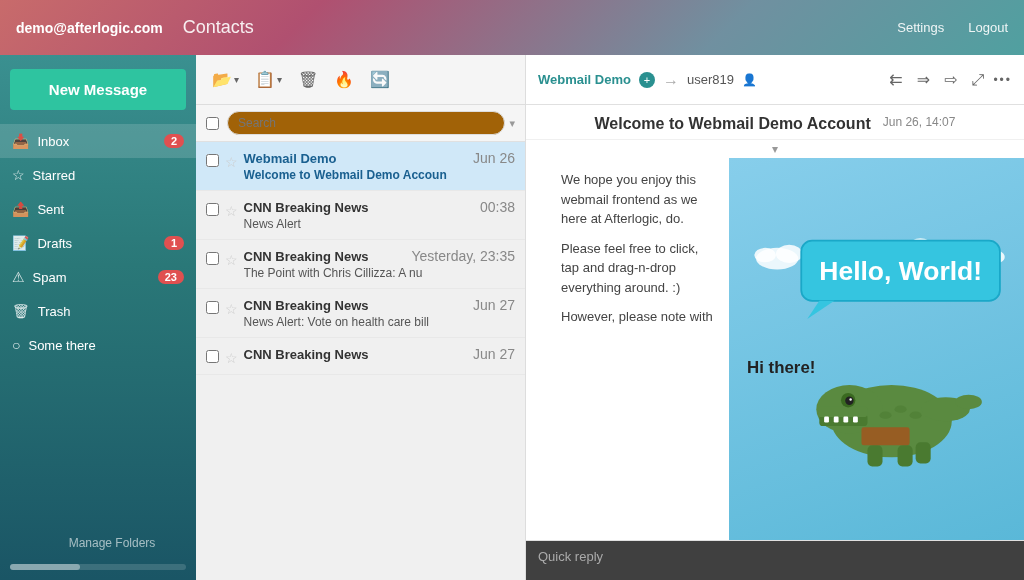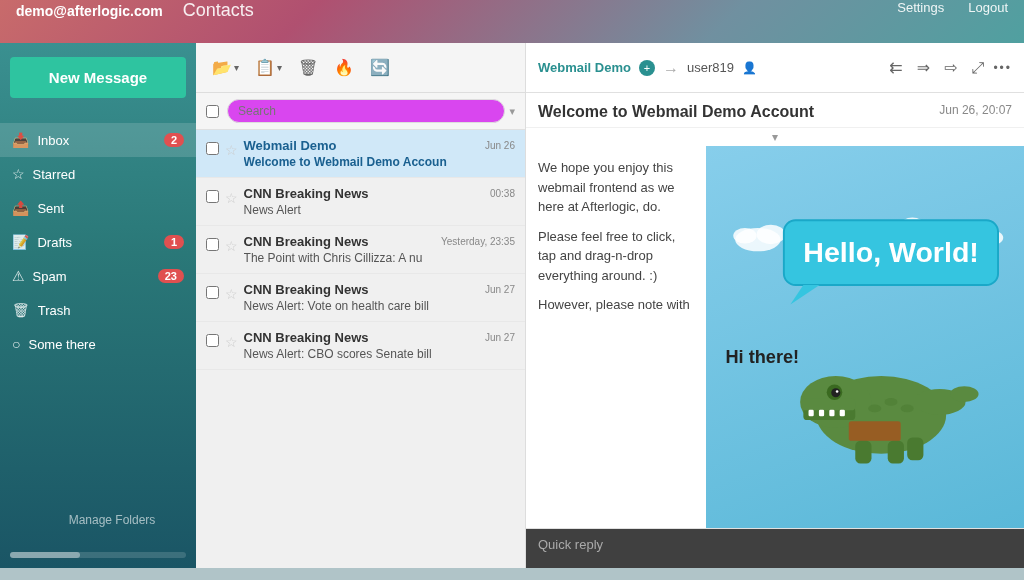--- a/index.html
+++ b/index.html
@@ -1,43 +1,42 @@
 <!DOCTYPE html>
 <html><head>
   <meta charset="utf-8">
   <style>
     * { box-sizing: border-box; margin: 0; padding: 0; }
     body { font-family: Arial, sans-serif; font-size: 13px; background: #b0c4c8; width: 1024px; height: 580px; overflow: hidden; }
 
     
     .header {
       background: linear-gradient(135deg, #c86b6b 0%, #b05070 30%, #7090a0 70%, #50a0a0 100%);
-      height: 43px;
-      display: flex;
-      align-items: flex-start;
+      height: 55px;
+      display: flex;
+      align-items: center;
       padding: 0 16px;
       justify-content: space-between;
     }
     .header-left { display: flex; align-items: center; gap: 20px; }
     .header-email { color: white; font-size: 14px; font-weight: bold; }
     .header-contacts { color: white; font-size: 18px; opacity: 0.9; cursor: pointer; }
     .header-right { display: flex; gap: 24px; }
     .header-link { color: white; font-size: 13px; cursor: pointer; opacity: 0.9; }
 
     
     .main { display: flex; height: 525px; }
 
     
     .sidebar {
       width: 196px;
       background: linear-gradient(180deg, #3a9090 0%, #2a7878 40%, #1a5565 100%);
       display: flex;
       flex-direction: column;
       flex-shrink: 0;
-      gap: 11px;
     }
     .new-message-btn {
       margin: 14px 10px;
       background: #2ec4a0;
       color: white;
       border: none;
       border-radius: 4px;
       padding: 12px 16px;
       font-size: 15px;
       font-weight: bold;
@@ -126,42 +125,42 @@
       border-bottom: 1px solid #e0e0e0;
       background: #f5f5f5;
     }
     .search-checkbox { margin-right: 8px; }
     .search-input {
       flex: 1;
       border: 1px solid #ddd;
       border-radius: 12px;
       padding: 4px 10px;
       font-size: 12px;
-      background: #d946ef;
+      background: #a16207;
       outline: none;
     }
     .search-caret { color: #999; font-size: 11px; margin-left: 4px; cursor: pointer; }
 
     .email-items { overflow-y: auto; flex: 1; }
     .email-item {
       display: flex;
       align-items: flex-start;
       padding: 8px 10px;
       border-bottom: 1px solid #e8e8e8;
       cursor: pointer;
       gap: 6px;
     }
     .email-item.selected { background: #d0e8f8; }
     .email-check { margin-top: 4px; flex-shrink: 0; }
     .email-star { color: #ccc; font-size: 14px; flex-shrink: 0; margin-top: 4px; }
     .email-content { flex: 1; min-width: 0; }
     .email-from-line { display: flex; justify-content: space-between; align-items: center; }
     .email-from { font-weight: bold; font-size: 13px; color: #333; }
     .email-item.selected .email-from { color: #1a6090; }
-    .email-date { font-size: 10px; color: #888; flex-shrink: 0; }
+    .email-date { font-size: 14px; color: #888; flex-shrink: 0; }
     .email-subject { font-size: 12px; color: #555; white-space: nowrap; overflow: hidden; text-overflow: ellipsis; margin-top: 2px; }
     .email-item.selected .email-subject { color: #1a6090; font-weight: bold; }
 
     
     .email-view {
       flex: 1;
       background: white;
       display: flex;
       flex-direction: column;
       overflow: hidden;
@@ -204,34 +203,35 @@
       padding: 4px 5px;
       color: #666;
       font-size: 16px;
       border-radius: 3px;
     }
     .more-btn { font-size: 12px; color: #666; cursor: pointer; letter-spacing: 2px; }
     .email-subject-bar {
       padding: 10px 12px 6px;
       border-bottom: 1px solid #f0f0f0;
       display: flex;
-      justify-content: space-between;
+      justify-content: center;
       align-items: flex-start;
     }
     .email-subject-title {
       font-size: 16px;
       font-weight: bold;
       color: #333;
     }
     .email-subject-date { font-size: 12px; color: #888; flex-shrink: 0; margin-left: 12px; }
     .down-arrow { color: #999; font-size: 12px; text-align: center; padding: 2px; cursor: pointer; }
     .email-body-container {
       flex: 1;
       display: flex;
       overflow: hidden;
+      padding-left: 23px;
     }
     .email-body-text {
       width: 180px;
       padding: 12px;
       font-size: 13px;
       color: #444;
       line-height: 1.5;
       overflow-y: auto;
       flex-shrink: 0;
     }
@@ -383,21 +383,20 @@
       </div>
 
       <div class="email-item">
         <input type="checkbox" class="email-check" style="">
         <span class="email-star">☆</span>
         <div class="email-content">
           <div class="email-from-line">
             <span class="email-from">CNN Breaking News</span>
             <span class="email-date">Jun 27</span>
           </div>
-          <div class="email-subject">News Alert: CBO scores Senate bill</div>
         </div>
       </div>
 
     </div>
   </div>
 
   <div class="email-view">
     <div class="email-view-header">
       <span class="email-view-from">Webmail Demo</span>
       <span class="plus-btn">+</span>
@@ -407,21 +406,21 @@
       <div class="view-toolbar-icons">
         <button class="view-toolbar-btn" title="Reply All">⇇</button>
         <button class="view-toolbar-btn" title="Reply">⇒</button>
         <button class="view-toolbar-btn" title="Forward">⇨</button>
         <button class="view-toolbar-btn" title="Open External">⤢</button>
         <span class="more-btn">•••</span>
       </div>
     </div>
     <div class="email-subject-bar">
       <span class="email-subject-title">Welcome to Webmail Demo Account</span>
-      <span class="email-subject-date">Jun 26, 20:07</span>
+      <span class="email-subject-date">Jun 26, 14:07</span>
     </div>
     <div class="down-arrow">▾</div>
     <div class="email-body-container">
       <div class="email-body-text">
         <p>We hope you enjoy this webmail frontend as we here at Afterlogic, do.</p>
         <p>Please feel free to click, tap and drag-n-drop everything around. :)</p>
         <p>However, please note with</p>
       </div>
       <div class="email-body-image">
 

